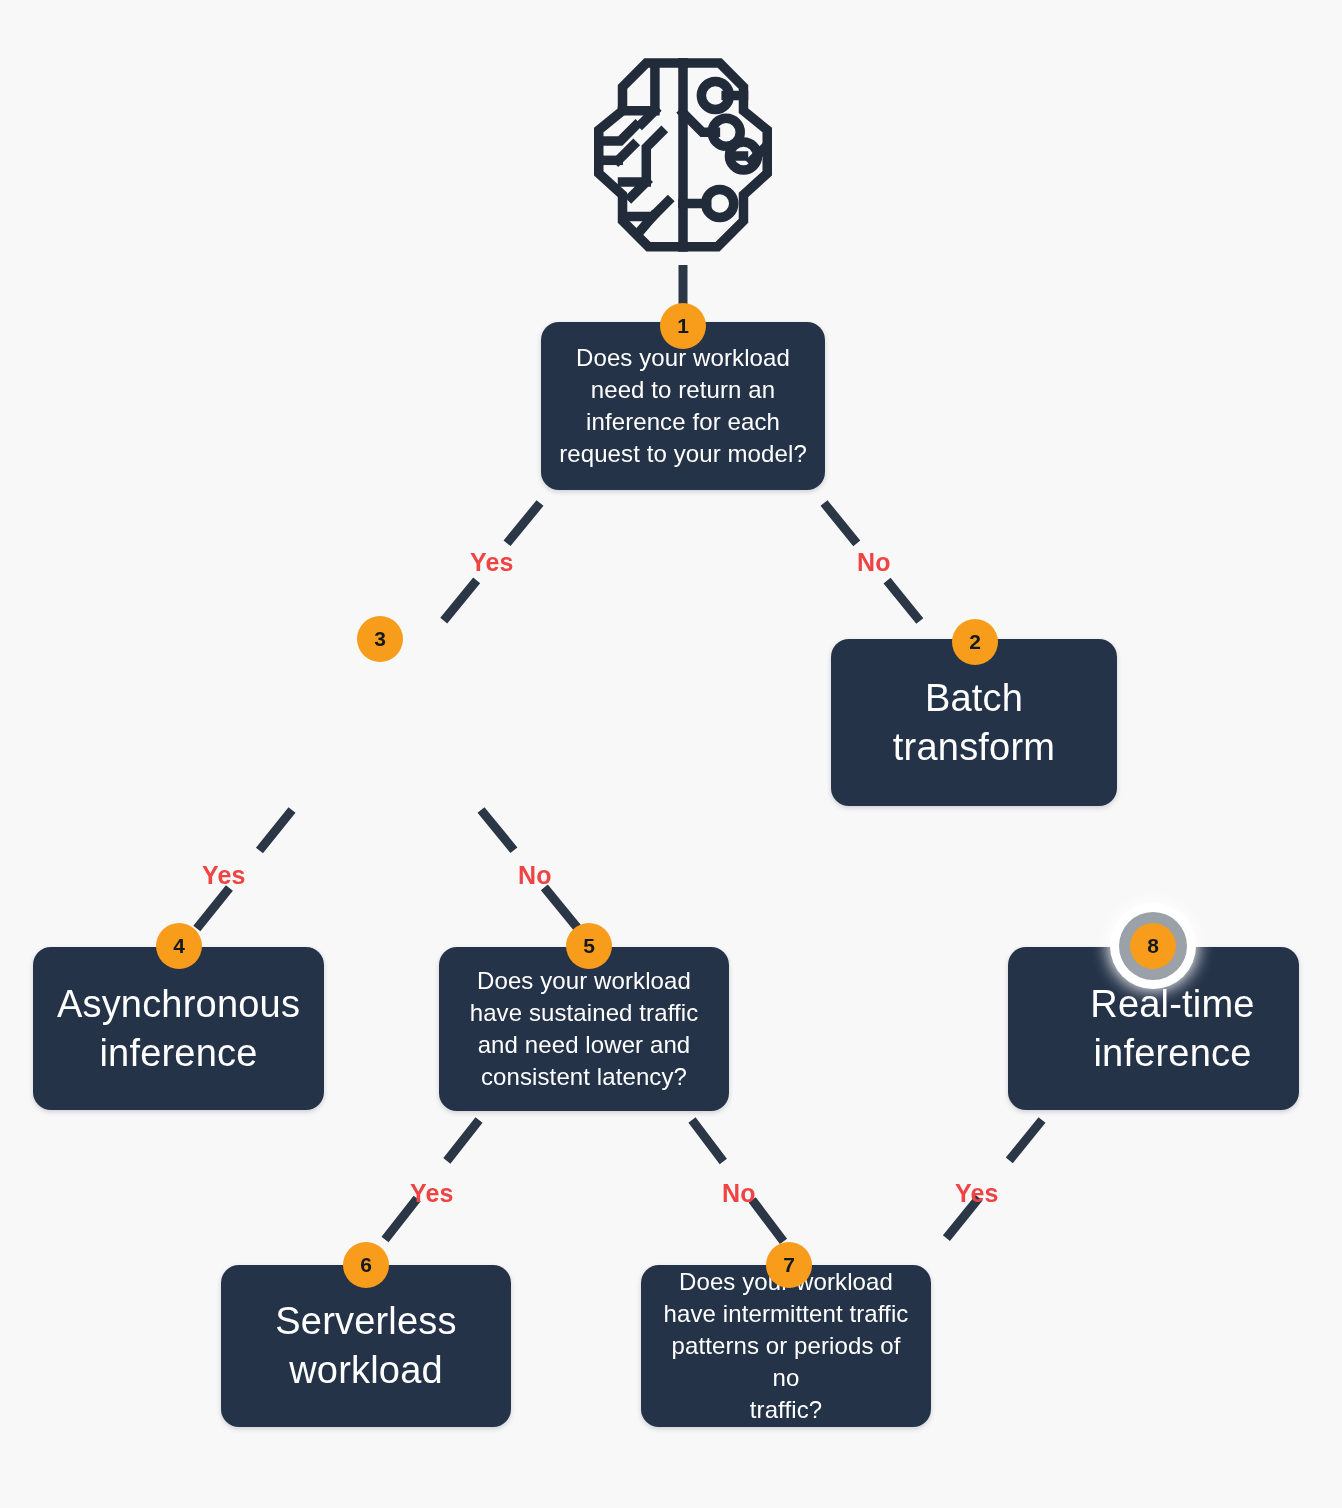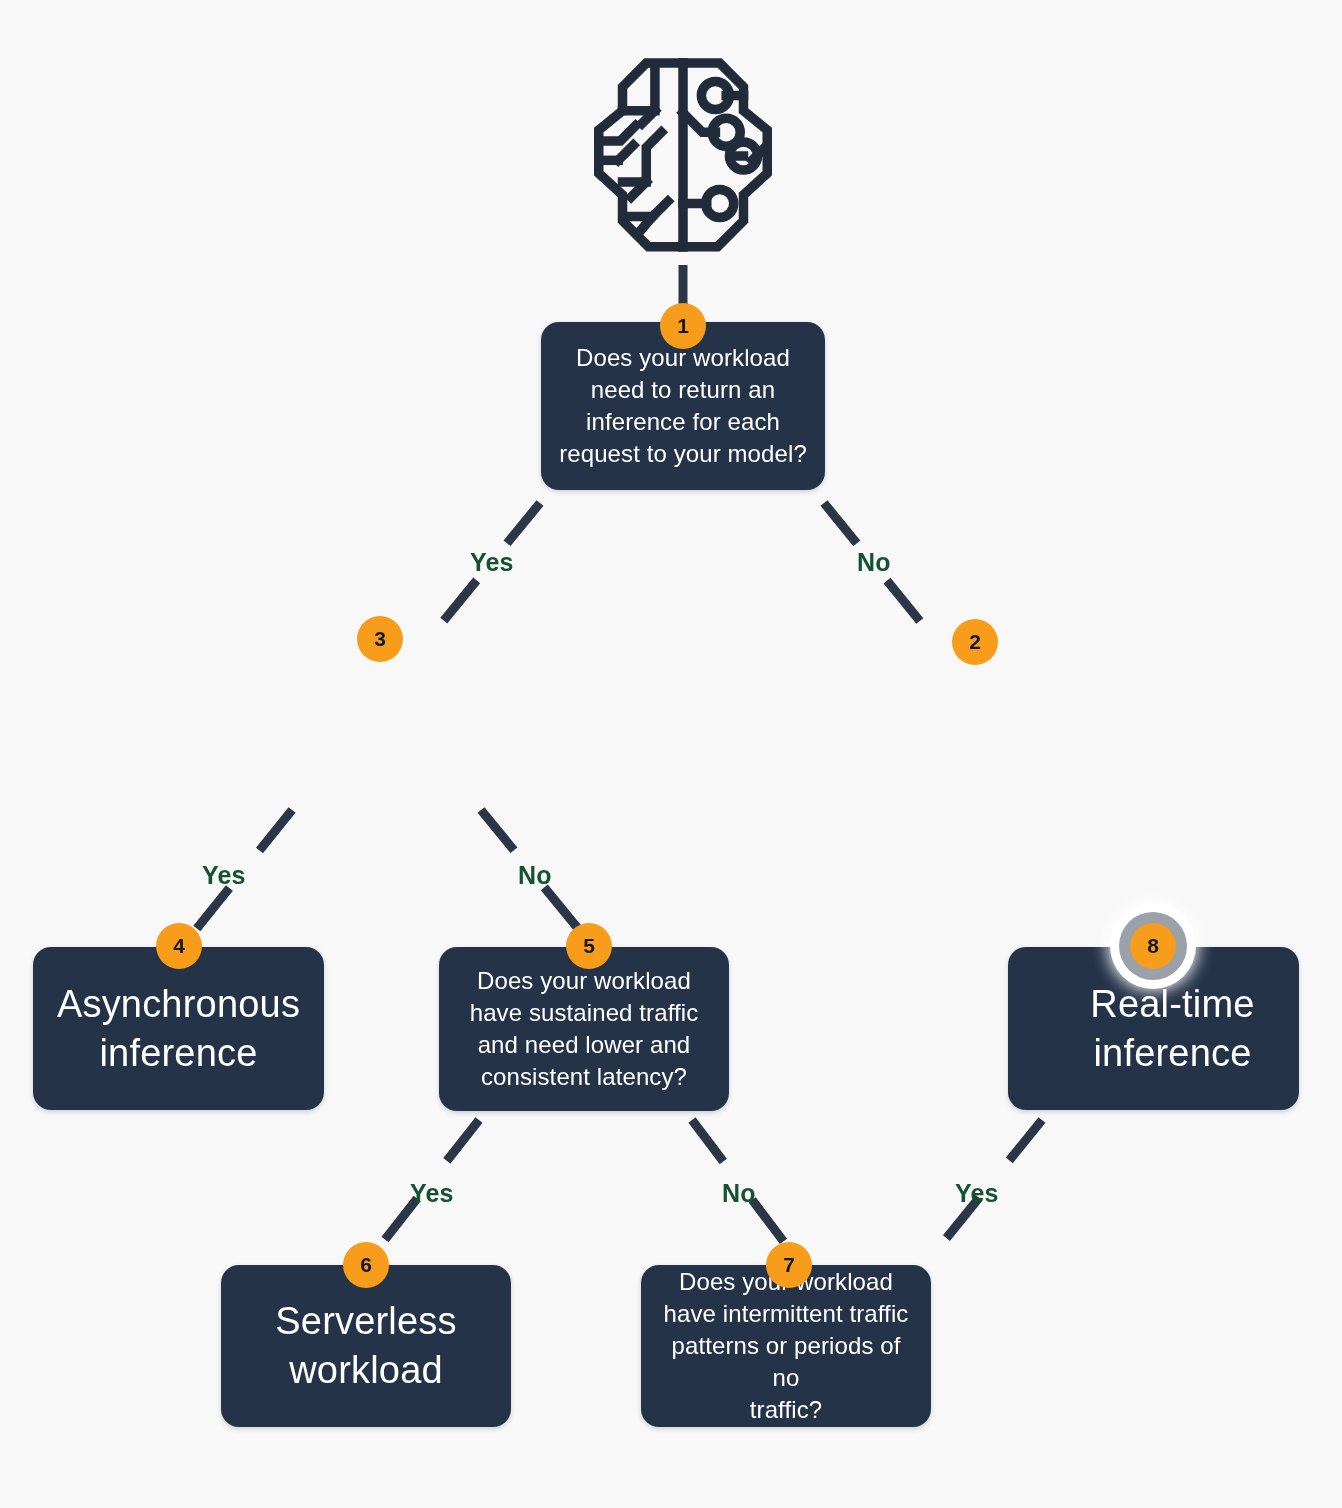--- a/index.html
+++ b/index.html
@@ -82,21 +82,21 @@
     z-index: 6;
     font-family: "Liberation Sans", sans-serif;
   }
   .badge.highlighted {
     box-shadow: 0 0 0 11px #9aa1a9, 0 0 0 20px #ffffff, 0 0 16px 22px rgba(255,255,255,0.95);
   }
 
   
   .edge-label {
     position: absolute;
-    color: #14532d;
+    color: #ef4444;
     font-size: 25px;
     font-weight: bold;
     letter-spacing: 0.2px;
     z-index: 5;
     white-space: nowrap;
   }
 </style>
 </head>
 <body>
 
@@ -156,20 +156,24 @@
 
   <div class="badge" style="left:660px; top:303px;">1</div>
   <div class="node question" style="left:541px; top:322px; width:284px; height:168px;">
     <span class="node-text">Does your workload
 need to return an
 inference for each
 request to your model?</span>
   </div>
 
   <div class="badge" style="left:952px; top:619px;">2</div>
+  <div class="node result" style="left:831px; top:639px; width:286px; height:167px;">
+    <span class="node-text">Batch
+transform</span>
+  </div>
 
   <div class="badge" style="left:357px; top:616px;">3</div>
 
   <div class="badge" style="left:156px; top:923px;">4</div>
   <div class="node result" style="left:33px; top:947px; width:291px; height:163px;justify-content:center;">
     <span class="node-text">Asynchronous
 inference</span>
   </div>
 
   <div class="badge" style="left:566px; top:923px;">5</div>

